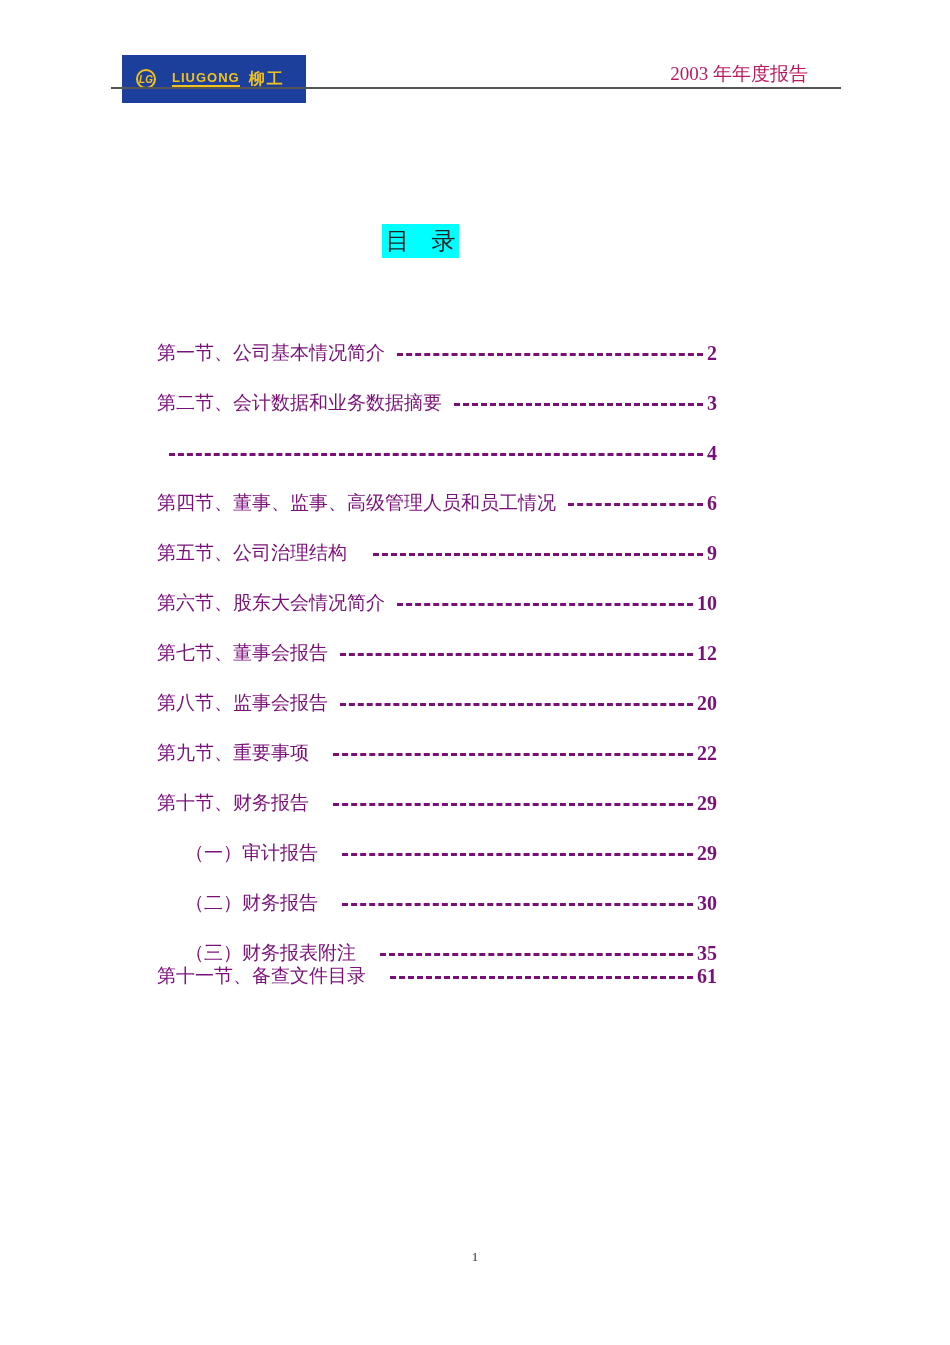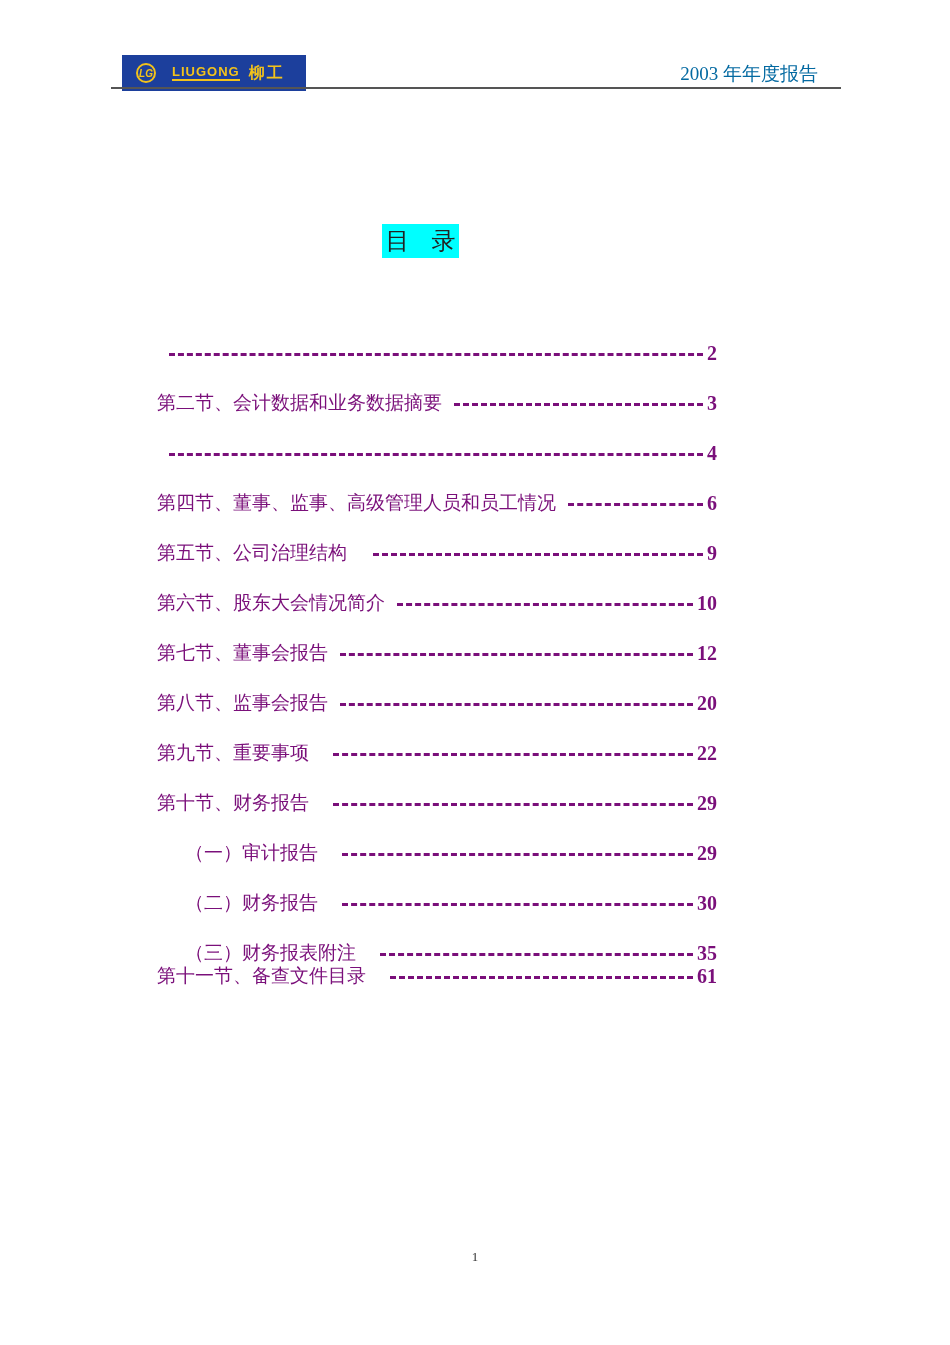--- a/index.html
+++ b/index.html
@@ -1,31 +1,31 @@
 <!DOCTYPE html>
 <html><head>
 <meta charset="utf-8">
 <style>
   html, body { margin: 0; padding: 0; background: #ffffff; }
   body { width: 950px; height: 1345px; position: relative; overflow: hidden;
          font-family: "DejaVu Serif", "Liberation Serif", serif; }
 
   .header { position: absolute; left: 0; top: 0; width: 950px; height: 92px; }
-  .logo { position: absolute; left: 122px; top: 55px; width: 184px; height: 36px;
+  .logo { position: absolute; left: 122px; top: 55px; width: 184px; height: 48px;
           background: #1c3f9c; display: flex; align-items: center; box-sizing: border-box; padding-left: 14px; }
   .logo-mark { width: 20px; height: 20px; border-radius: 50%; border: 2px solid #f2c21b;
                box-sizing: border-box; color: #f2c21b; font-size: 10px; font-weight: bold;
                display: flex; align-items: center; justify-content: center;
                font-family: "Liberation Sans", sans-serif; font-style: italic; }
   .logo-en { margin-left: 16px; color: #f2c21b; font-family: "Liberation Sans", sans-serif;
              font-weight: bold; font-size: 13px; letter-spacing: 1px; border-bottom: 2px solid #f2c21b;
              line-height: 13px; padding-bottom: 1px; }
   .logo-cn { margin-left: 9px; color: #f2c21b; font-family: "DejaVu Sans", sans-serif;
              font-weight: bold; font-size: 16px; letter-spacing: 2px; }
-  .report-year { position: absolute; right: 132px; top: 61px; color: #0369a1;
+  .report-year { position: absolute; right: 142px; top: 61px; color: #be185d;
                  font-family: "Liberation Serif", serif; font-size: 19px; white-space: nowrap; }
   .rule { position: absolute; left: 111px; top: 87px; width: 730px; height: 2px; background: #555; }
 
   .toc-title { position: absolute; left: 382px; top: 224px; width: 77px; height: 34px;
                background: #00ffff; color: #222; font-size: 24px; line-height: 34px;
                font-family: "DejaVu Sans", sans-serif; text-align: center; letter-spacing: 0; }
   .toc-title span { display: inline-block; }
   .toc-title .gap { width: 22px; }
 
   .toc { position: absolute; left: 157px; top: 335px; width: 560px; }
@@ -52,20 +52,21 @@
   <div class="report-year">2003 年年度报告</div>
   <div class="rule"></div>
 </div>
 
 <div class="toc-title">
   <span>目</span><span class="gap"></span><span>录</span>
 </div>
 
 <div class="toc">
   <div class="toc-item" style="top:0px">
+    <span class="label">第一节、公司基本情况简介</span>
     <span class="leader"></span>
     <span class="page">2</span>
   </div>
   <div class="toc-item" style="top:50px">
     <span class="label">第二节、会计数据和业务数据摘要</span>
     <span class="leader"></span>
     <span class="page">3</span>
   </div>
   <div class="toc-item" style="top:100px">
     <span class="leader"></span>

